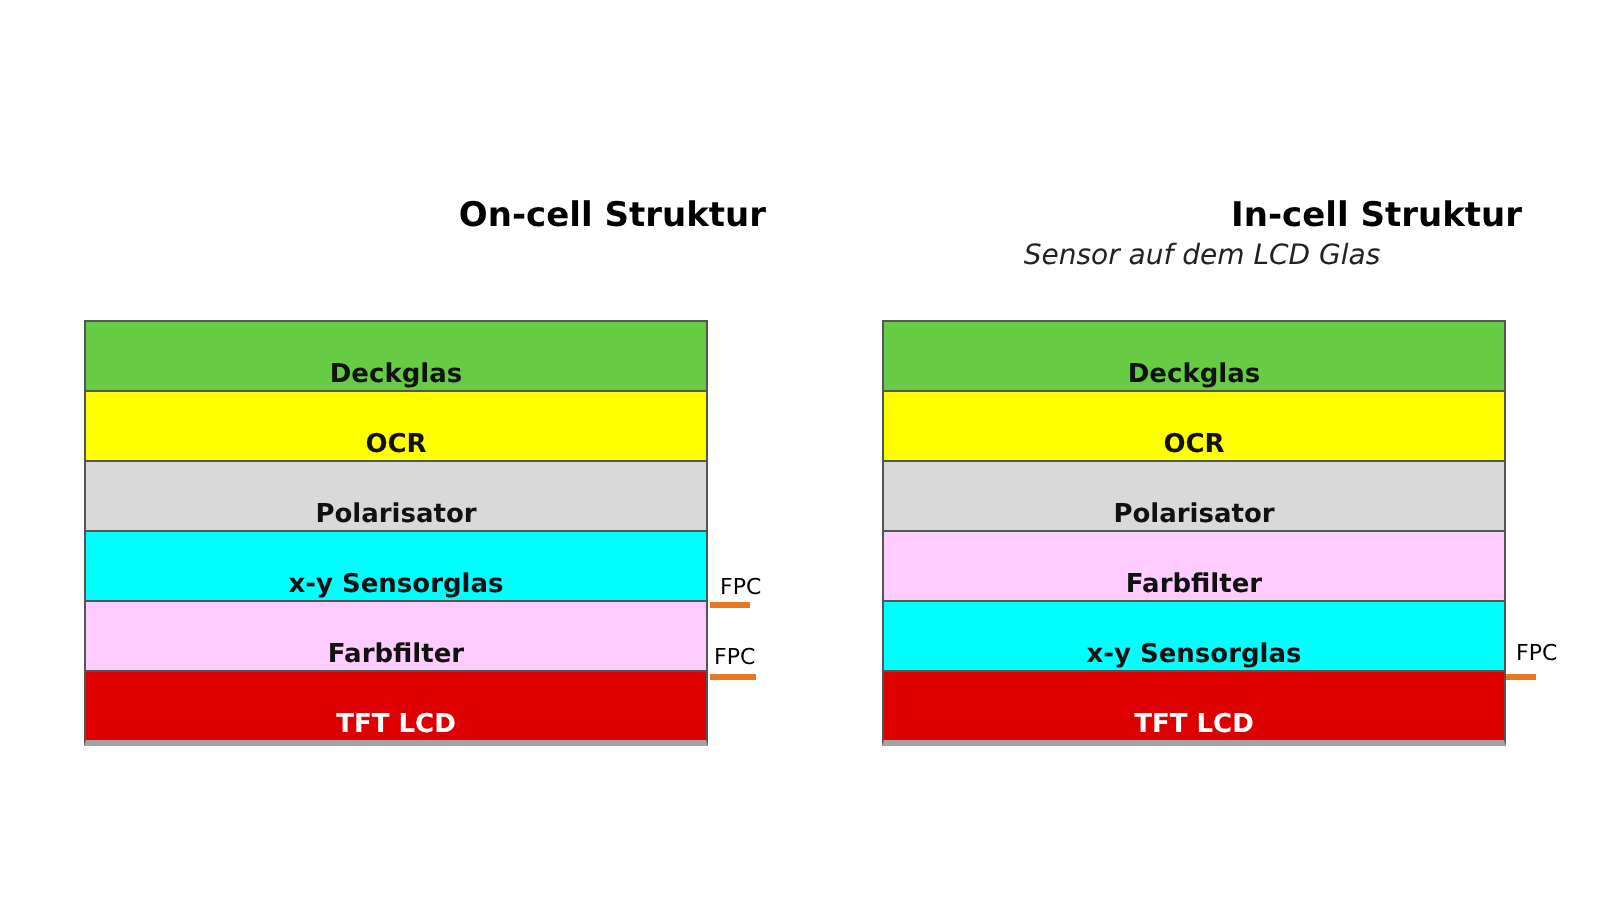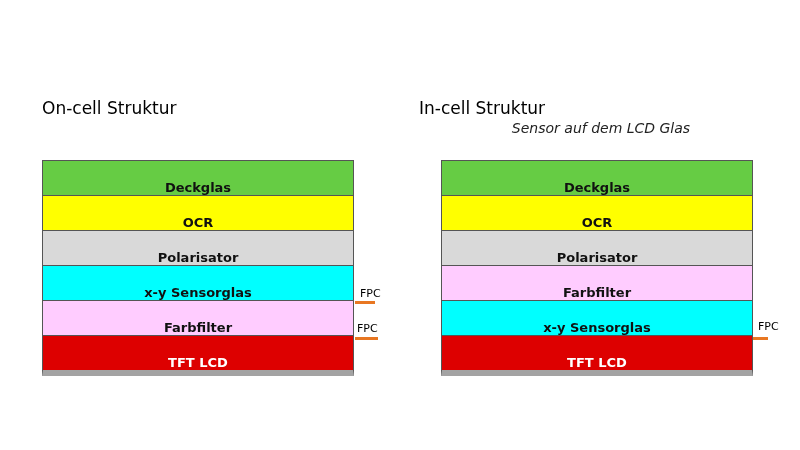--- a/index.html
+++ b/index.html
@@ -1,24 +1,24 @@
 <!DOCTYPE html>
 <html><head>
 <meta charset="utf-8">
 <style>
   html, body { margin: 0; padding: 0; background: #ffffff; }
   body { width: 800px; height: 450px; position: relative; overflow: hidden;
          font-family: "DejaVu Sans", sans-serif; }
-  .title { position: absolute; text-align: left; font-weight: normal; font-size: 17px; color: #000; }
+  .title { position: absolute; text-align: right; font-weight: bold; font-size: 17px; color: #000; }
   .subtitle { position: absolute; text-align: center; font-style: italic; font-size: 14px; color: #222; }
   .stack { position: absolute; width: 312px; }
   .layer { height: 34px; border: 1px solid #555; border-bottom: none; box-sizing: content-box;
            display: flex; align-items: flex-end; justify-content: center;
            font-weight: bold; font-size: 13px; color: #111; }
-  .layer:last-child { border-bottom: 6px solid #a3a3a3; }
+  .layer:last-child { border-bottom: 3px solid #a3a3a3; }
   .fpc { position: absolute; }
   .fpc .lbl { position: absolute; font-weight: normal; font-size: 11px; color: #000; white-space: nowrap; }
   .fpc .line { position: absolute; height: 3px; background: #e87722; }
 </style>
 </head>
 <body>
 
 <div class="title" style="left:42px; top:98px; width:341px;">On-cell Struktur</div>
 
 <div class="stack" style="left:42px; top:160px;">
@@ -45,21 +45,21 @@
 <div class="fpc" style="left:355px; top:287px;">
   <span class="lbl" style="left:5px; top:0px;">FPC</span>
   <div class="line" style="left:0px; top:14px; width:20px;"></div>
 </div>
 
 <div class="fpc" style="left:355px; top:322px;">
   <span class="lbl" style="left:2px; top:0px;">FPC</span>
   <div class="line" style="left:0px; top:15px; width:23px;"></div>
 </div>
 
-<div class="title" style="left:419px; top:98px; width:320px;">In-cell Struktur</div>
+<div class="title" style="left:441px; top:98px; width:320px;">In-cell Struktur</div>
 <div class="subtitle" style="left:441px; top:120px; width:320px;font-style:italic;">Sensor auf dem LCD Glas</div>
 
 <div class="stack" style="left:441px; top:160px;">
   <div class="layer" style="background:#66cc44;">
       <span>Deckglas</span>
     </div>
   <div class="layer" style="background:#ffff00;">
       <span>OCR</span>
     </div>
   <div class="layer" style="background:#d9d9d9;">

